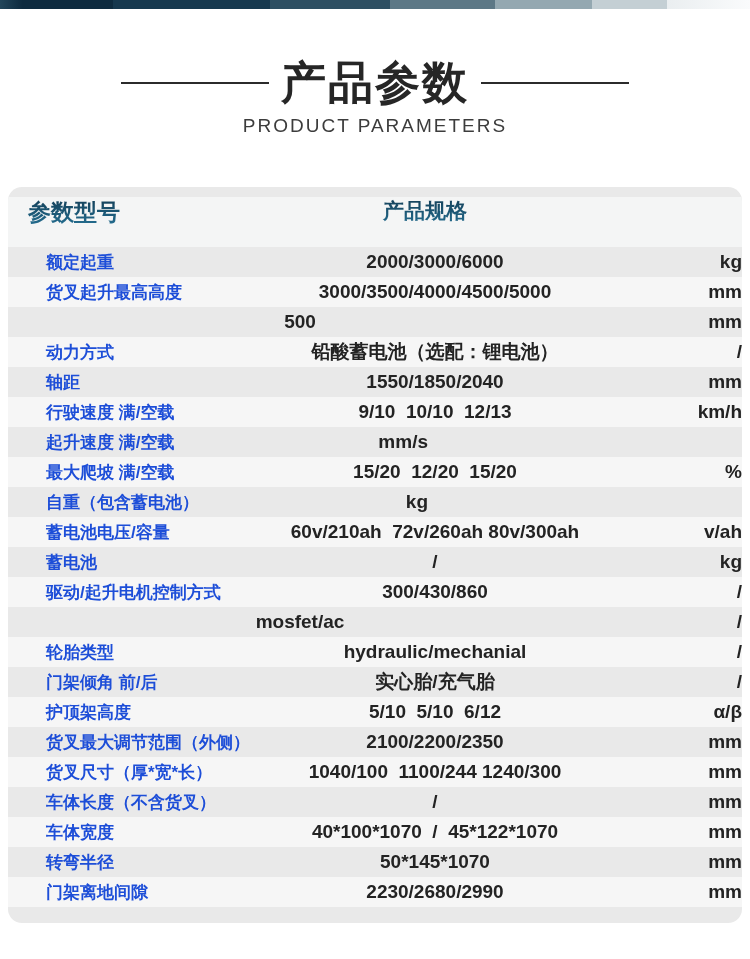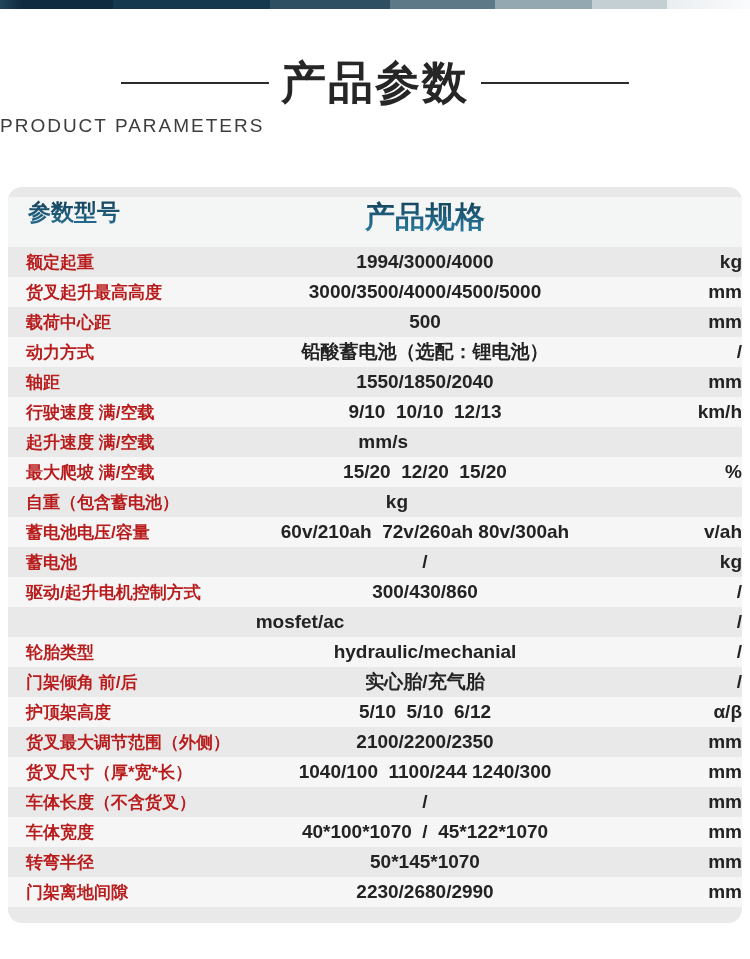--- a/index.html
+++ b/index.html
@@ -28,21 +28,21 @@
     gap: 12px;
   }
   .title-line {
     width: 148px; height: 2px; background: #2b2b2b;
   }
   .page-title {
     font-size: 45px; line-height: 1.05; font-weight: 900;
     color: #262626; letter-spacing: 2px;
   }
   .page-subtitle {
-    margin-top: 9px; text-align: left;
+    margin-top: 9px; text-align: center;
     font-size: 19px; color: #3c3c3c; letter-spacing: 2px;
   }
   
   .spec-card {
     margin: 50px 8px 0 8px;
     width: 734px; height: 736px;
     background: #e9e9e9;
     border-radius: 14px;
     padding: 10px 0 16px 0;
     overflow: hidden;
@@ -56,38 +56,39 @@
     width: 250px; padding-left: 20px;
     font-size: 23px; font-weight: bold;
     color: #1d6a96;
     background: linear-gradient(180deg, #16455f 10%, #2f8fb8 95%);
     -webkit-background-clip: text;
     background-clip: text;
     -webkit-text-fill-color: transparent;
   }
   .th-spec {
     flex: 1; text-align: center;
-    font-size: 30px; font-weight: bold;
+    font-size: 21px; font-weight: bold;
     color: #1d6a96;
     background: linear-gradient(180deg, #16455f 10%, #2f8fb8 95%);
     -webkit-background-clip: text;
     background-clip: text;
     -webkit-text-fill-color: transparent;
   }
   .th-unit { width: 150px; }
   .trow {
     height: 30px;
     display: flex; align-items: center;
   }
   .trow.light { background: #f6f6f6; }
   .trow.dark  { background: transparent; } 
   .cell-label {
     width: 250px; padding-left: 18px;
-    font-size: 17px; font-weight: 600; color: #b91c1c;
+    font-size: 17px; font-weight: 600; color: #1d4ed8;
     white-space: nowrap;
+    margin-left: 20px;
   }
   .cell-value {
     flex: 1; text-align: center;
     font-size: 19px; font-weight: 600; color: #232323;
     white-space: pre;
   }
   .cell-unit {
     width: 150px; text-align: right;
     font-size: 19px; font-weight: 600; color: #232323;
   }
@@ -106,32 +107,31 @@
 
 <div class="spec-card">
   <div class="thead">
     <div class="th-param">参数型号</div>
     <div class="th-spec">产品规格</div>
     <div class="th-unit"></div>
   </div>
   <div id="rows-container">
   <div class="trow dark">
     <div class="cell-label">额定起重</div>
-    <div class="cell-value">1994/3000/4000</div>
+    <div class="cell-value">2000/3000/6000</div>
     <div class="cell-unit">kg</div>
   </div>
 
   <div class="trow light">
     <div class="cell-label">货叉起升最高高度</div>
     <div class="cell-value">3000/3500/4000/4500/5000</div>
     <div class="cell-unit">mm</div>
   </div>
 
   <div class="trow dark">
-    <div class="cell-label">载荷中心距</div>
     <div class="cell-value">500</div>
     <div class="cell-unit">mm</div>
   </div>
 
   <div class="trow light">
     <div class="cell-label">动力方式</div>
     <div class="cell-value">铅酸蓄电池（选配：锂电池）</div>
     <div class="cell-unit">/</div>
   </div>
 

